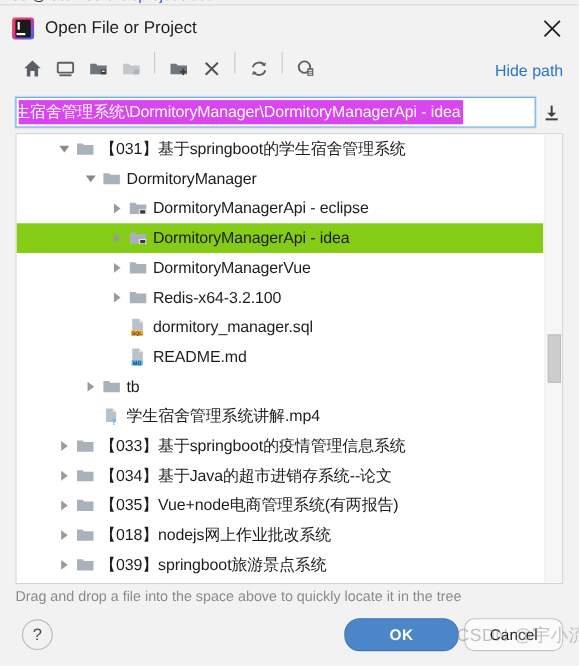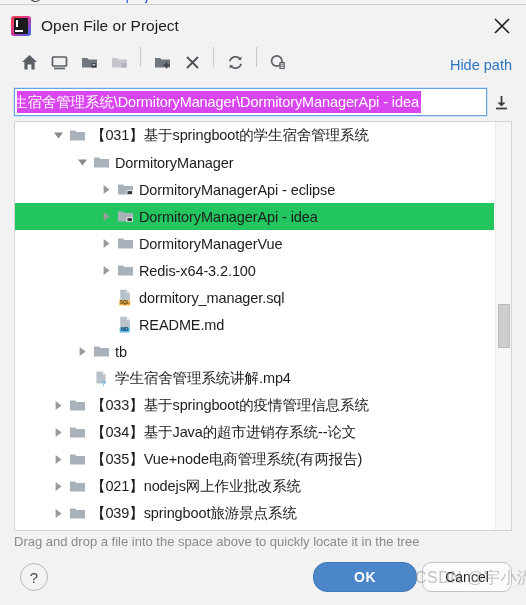--- a/index.html
+++ b/index.html
@@ -139,21 +139,21 @@
     position: absolute; left: 0; top: 0; right: 17px; bottom: 0;
     overflow: hidden;
   }
   .row {
     position: relative;
     height: 27px;
     display: flex; align-items: center;
     white-space: nowrap;
     cursor: default;
   }
-  .row.sel { background: #22c55e; }
+  .row.sel { background: #84cc16; }
   .twisty {
     width: 18px; height: 27px; flex: 0 0 auto;
     display: flex; align-items: center; justify-content: center;
     cursor: pointer;
   }
   .twisty.none { cursor: default; }
   .ic {
     width: 20px; height: 27px; flex: 0 0 auto;
     display: flex; align-items: center; justify-content: center;
     position: relative;
@@ -522,21 +522,21 @@
           <div class="twisty">
             <svg width="11" height="11" viewBox="0 0 11 11">
               <path d="M2.6 1 L2.6 10 L8.6 5.5 Z" fill="#9a9a9a"></path>
             </svg>
           </div>
           <div class="ic">
             <svg width="17" height="17" viewBox="0 0 17 17">
               <path d="M1 3.4 h5.1 l1.3 1.5 H16 v8.7 H1 Z" fill="#a9b2ba"></path>
             </svg>
           </div>
-          <span class="lbl">【021】nodejs网上作业批改系统</span>
+          <span class="lbl">【018】nodejs网上作业批改系统</span>
         </div>
         <div class="row">
           <div style="width: 34px; flex: 0 0 auto; height: 27px;"></div>
           <div class="twisty">
             <svg width="11" height="11" viewBox="0 0 11 11">
               <path d="M2.6 1 L2.6 10 L8.6 5.5 Z" fill="#9a9a9a"></path>
             </svg>
           </div>
           <div class="ic">
             <svg width="17" height="17" viewBox="0 0 17 17">

